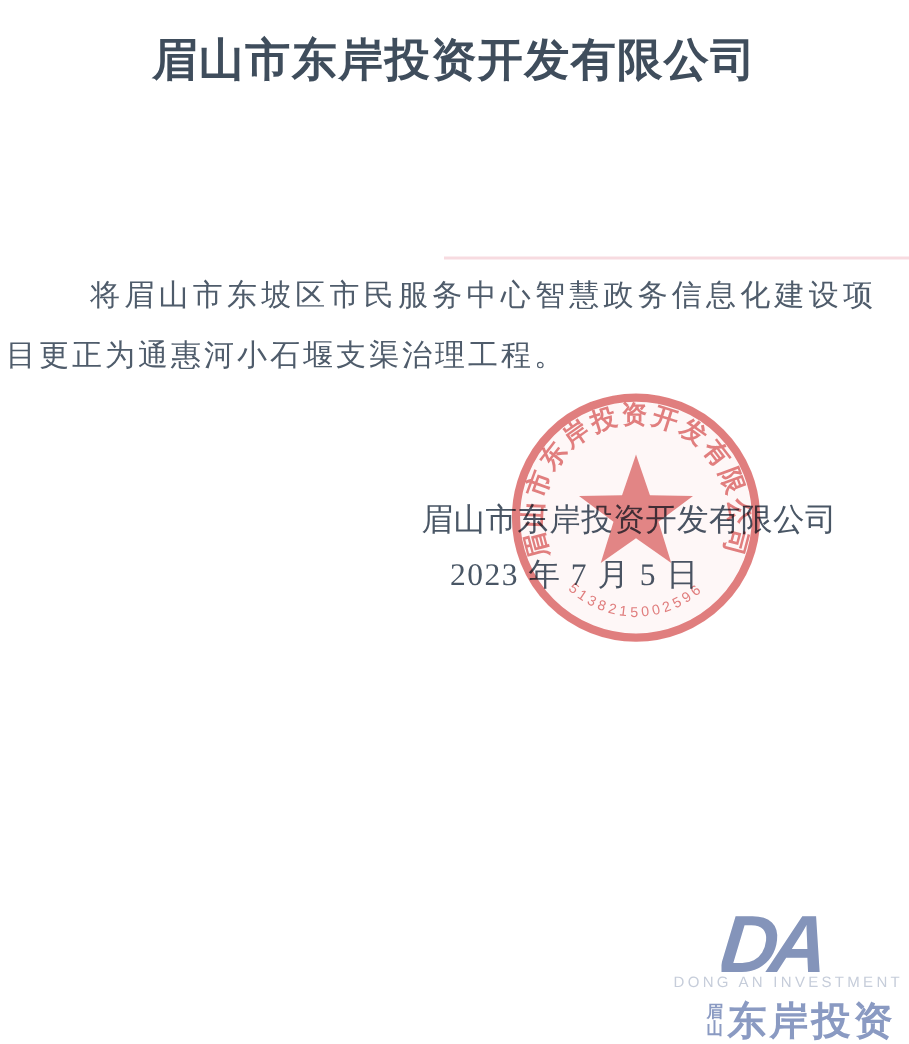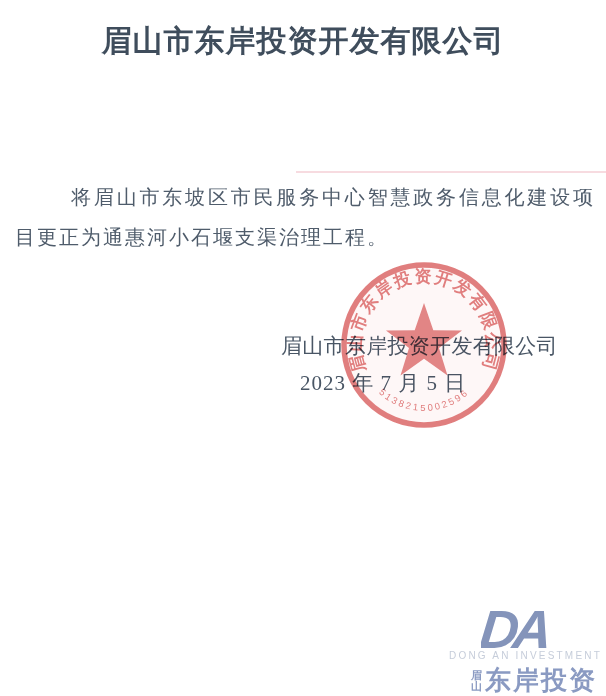--- a/index.html
+++ b/index.html
@@ -24,21 +24,21 @@
   }
   .scan-line {
     position: absolute;
     top: 171px; left: 296px;
     width: 310px; height: 2px;
     background: #f5d2d8;
     opacity: 0.8;
   }
   .body-text {
     position: absolute;
-    top: 177px; left: 15px;
+    top: 177px; left: 4px;
     width: 580px;
     font-size: 20px;
     line-height: 40px;
     letter-spacing: 2px;
     text-indent: 56px;
     text-align: justify;
     color: #4f5c6b;
   }
   .sig-company {
     position: absolute;

